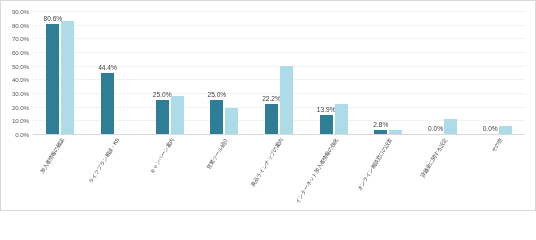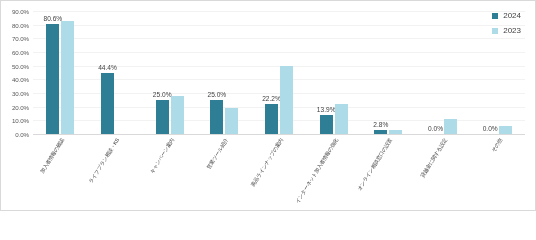--- a/index.html
+++ b/index.html
@@ -242,24 +242,14 @@
         <span>オンライン相談窓口の設置</span>
       </div>
       <div class="cat">
         <span>貸越金に関する設定</span>
       </div>
       <div class="cat">
         <span>その他</span>
       </div>
     </div>
 
-  <div id="legend">
-    <div class="legend-item">
-      <span class="swatch s2024"></span>
-      <span>2024</span>
-    </div>
-    <div class="legend-item">
-      <span class="swatch s2023"></span>
-      <span>2023</span>
-    </div>
-  </div>
 
 </div>
 
 </body></html>

